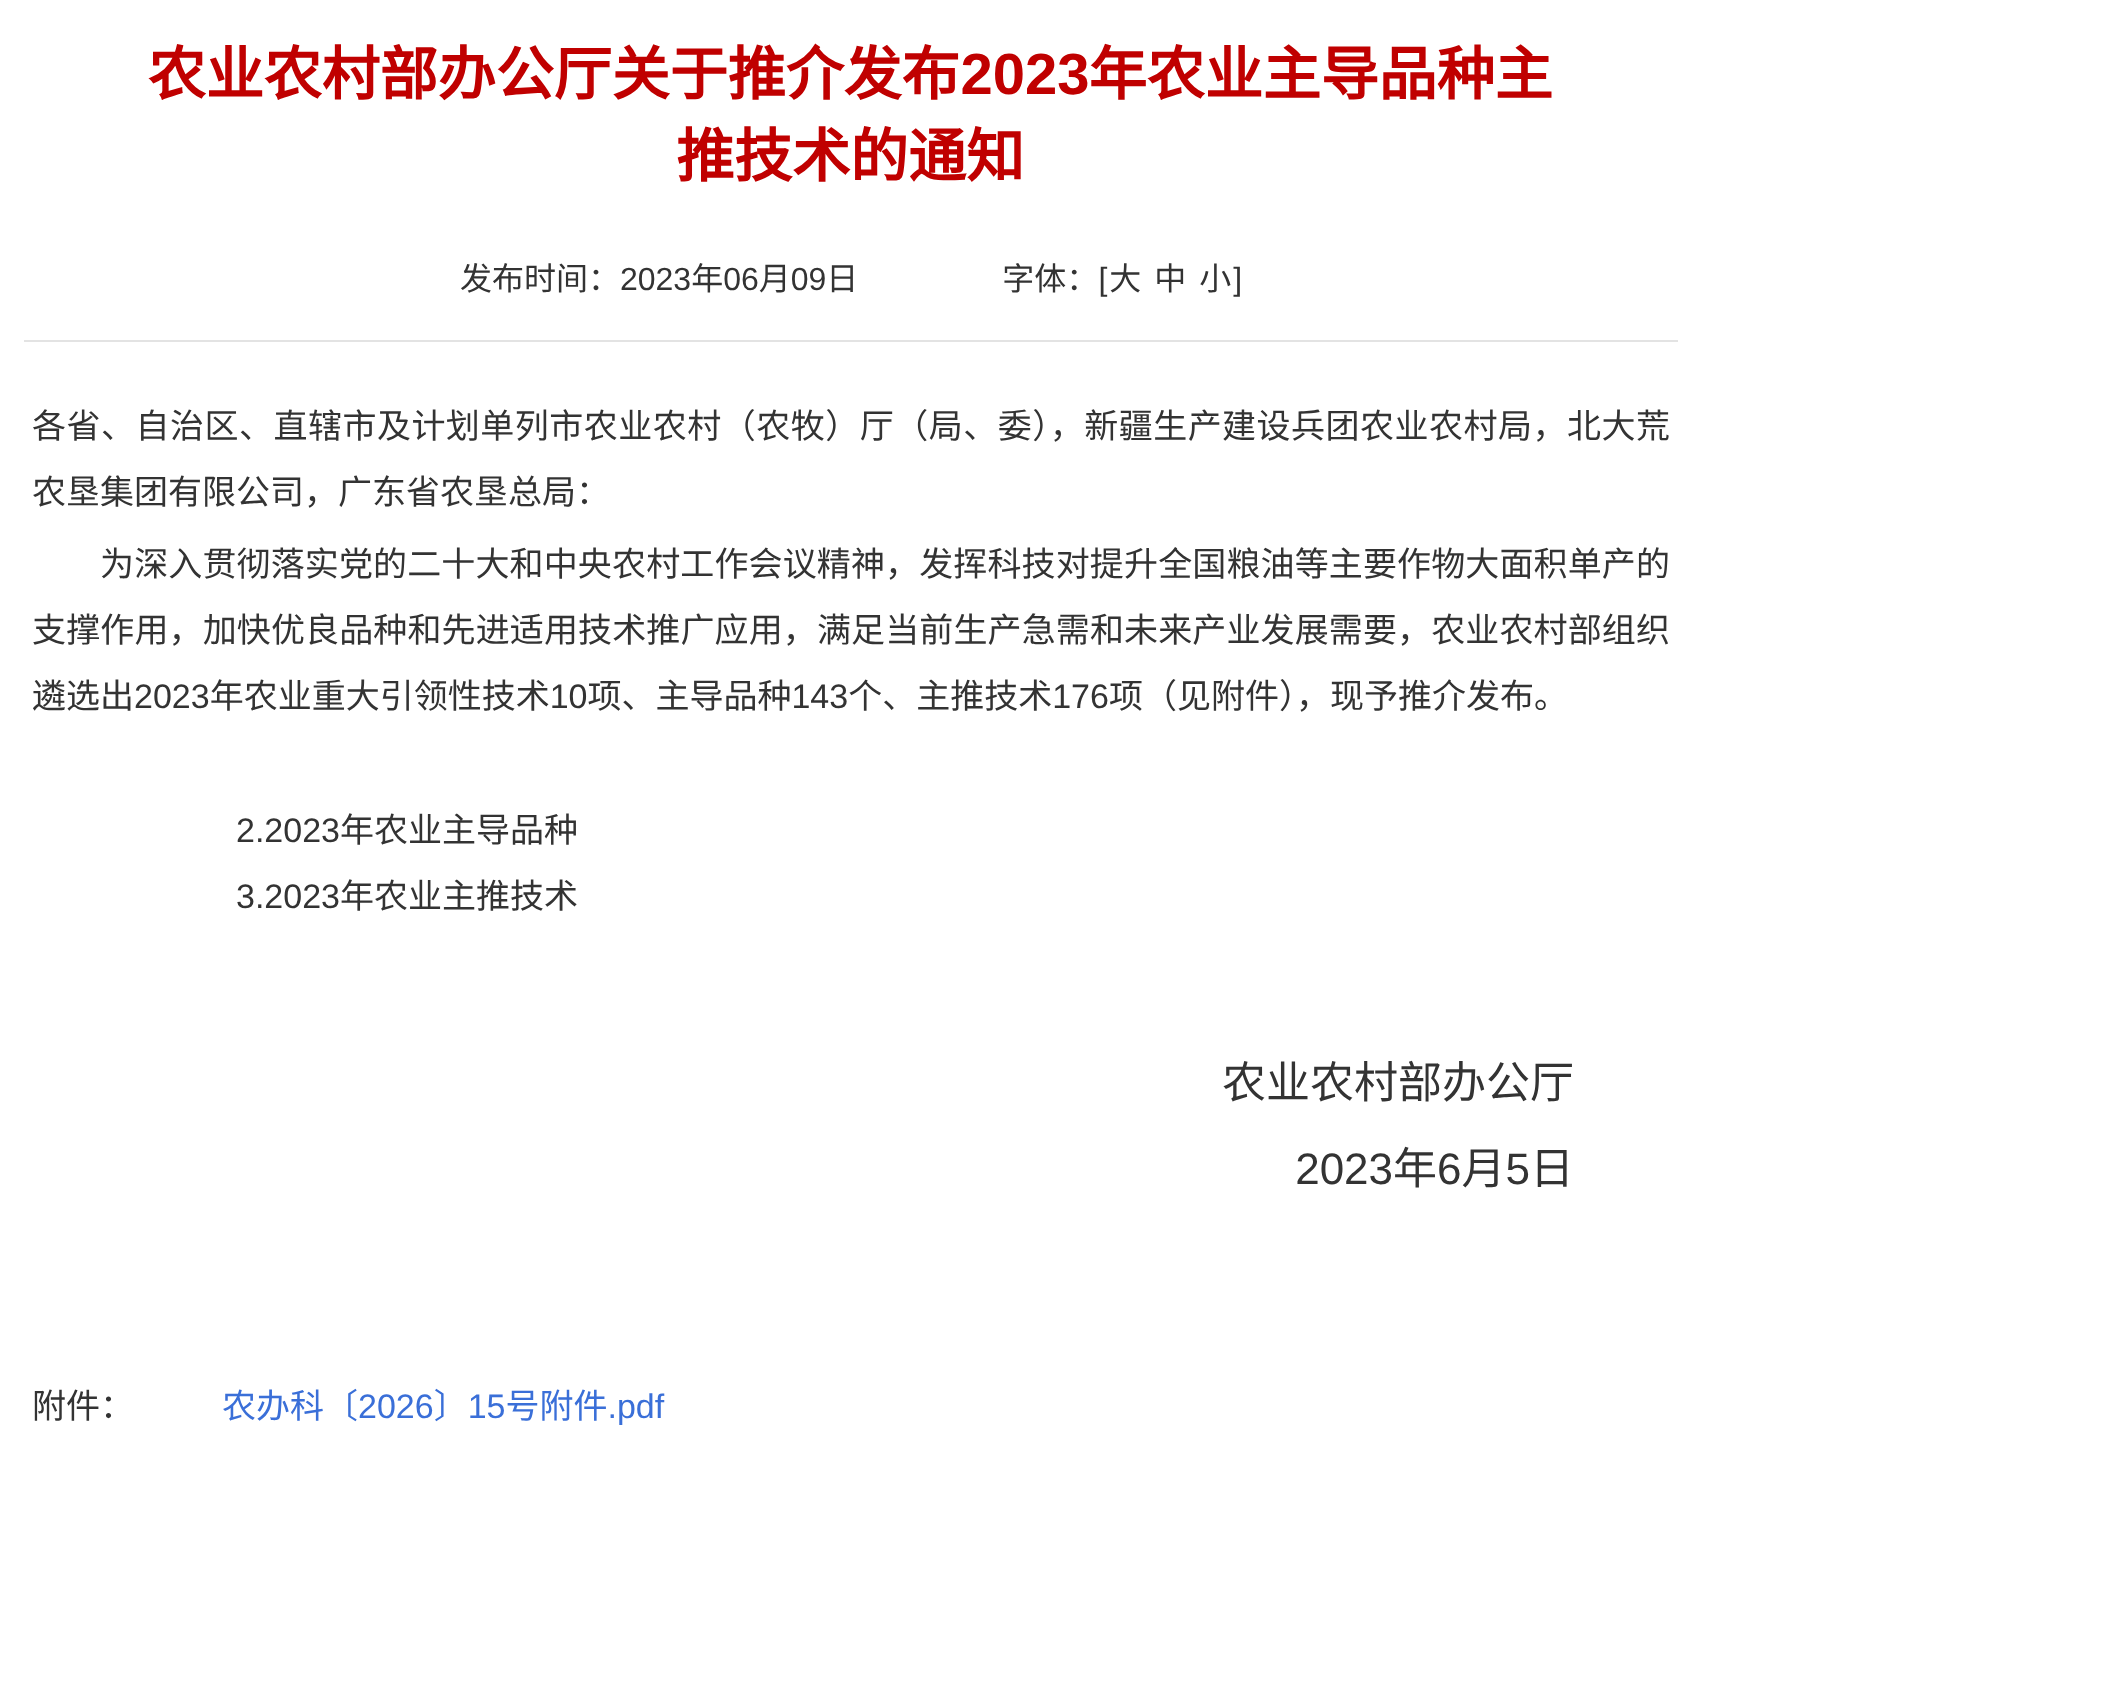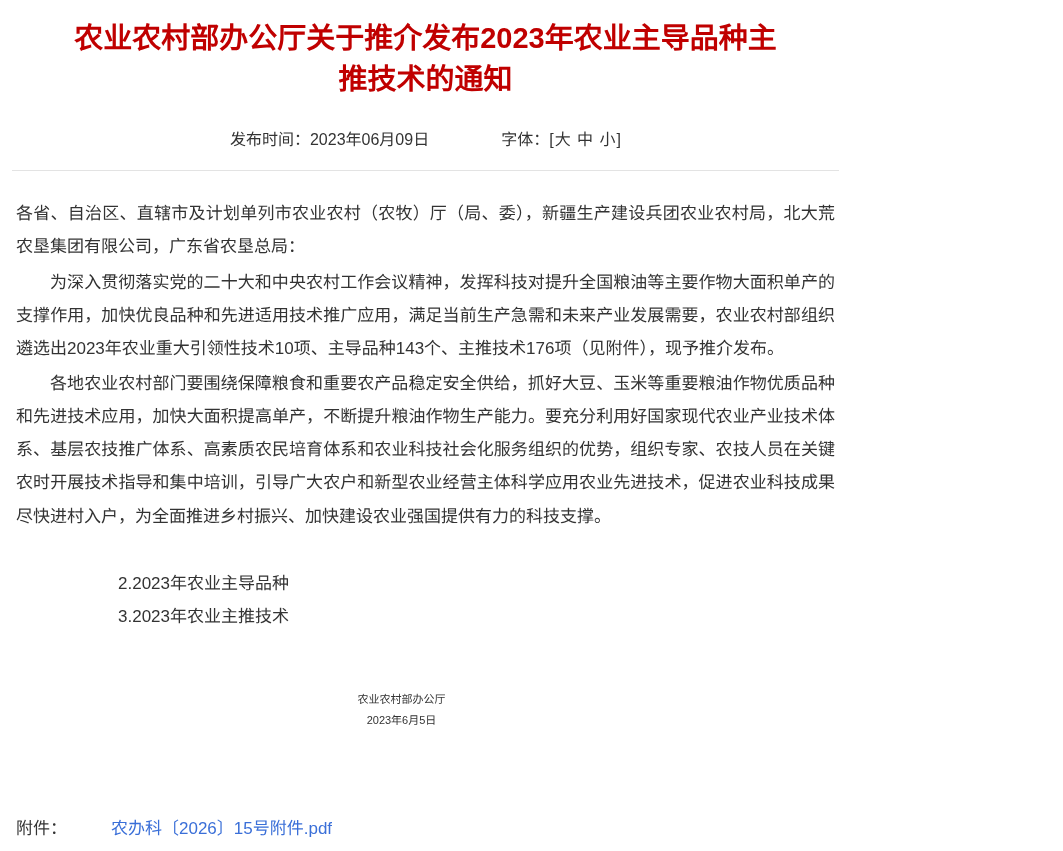--- a/index.html
+++ b/index.html
@@ -79,23 +79,23 @@
     line-height: 1.95;
   }
   .attach-list .attach-head {
     display: inline-block;
   }
   .attach-sub {
     padding-left: 68px;
   }
   .signature {
     margin-top: 56px;
-    text-align: center;
+    text-align: right;
     padding-right: 48px;
-    font-size: 11px;
+    font-size: 22px;
     line-height: 1.95;
   }
   .footer-attach {
     margin-top: 82px;
     padding: 0 16px 26px 16px;
     font-size: 17px;
     display: flex;
     align-items: baseline;
     gap: 6px;
   }
@@ -123,21 +123,20 @@
     <div class="meta-item font-size-picker">
       <span>字体：</span><span class="bracket">[</span><a class="size-link">大</a><span> </span><a class="size-link">中</a><span> </span><a class="size-link">小</a><span class="bracket">]</span>
     </div>
   </div>
 
   <div class="divider"></div>
 
   <div class="content">
     <p>各省、自治区、直辖市及计划单列市农业农村（农牧）厅（局、委），新疆生产建设兵团农业农村局，北大荒农垦集团有限公司，广东省农垦总局：</p>
     <p class="indent">为深入贯彻落实党的二十大和中央农村工作会议精神，发挥科技对提升全国粮油等主要作物大面积单产的支撑作用，加快优良品种和先进适用技术推广应用，满足当前生产急需和未来产业发展需要，农业农村部组织遴选出2023年农业重大引领性技术10项、主导品种143个、主推技术176项（见附件），现予推介发布。</p>
-    <p class="indent">各地农业农村部门要围绕保障粮食和重要农产品稳定安全供给，抓好大豆、玉米等重要粮油作物优质品种和先进技术应用，加快大面积提高单产，不断提升粮油作物生产能力。要充分利用好国家现代农业产业技术体系、基层农技推广体系、高素质农民培育体系和农业科技社会化服务组织的优势，组织专家、农技人员在关键农时开展技术指导和集中培训，引导广大农户和新型农业经营主体科学应用农业先进技术，促进农业科技成果尽快进村入户，为全面推进乡村振兴、加快建设农业强国提供有力的科技支撑。</p>
 
     <div class="attach-list">
       <div class="attach-sub">
         <span>2.2023年农业主导品种</span>
       </div>
       <div class="attach-sub">
         <span>3.2023年农业主推技术</span>
       </div>
     </div>
 

